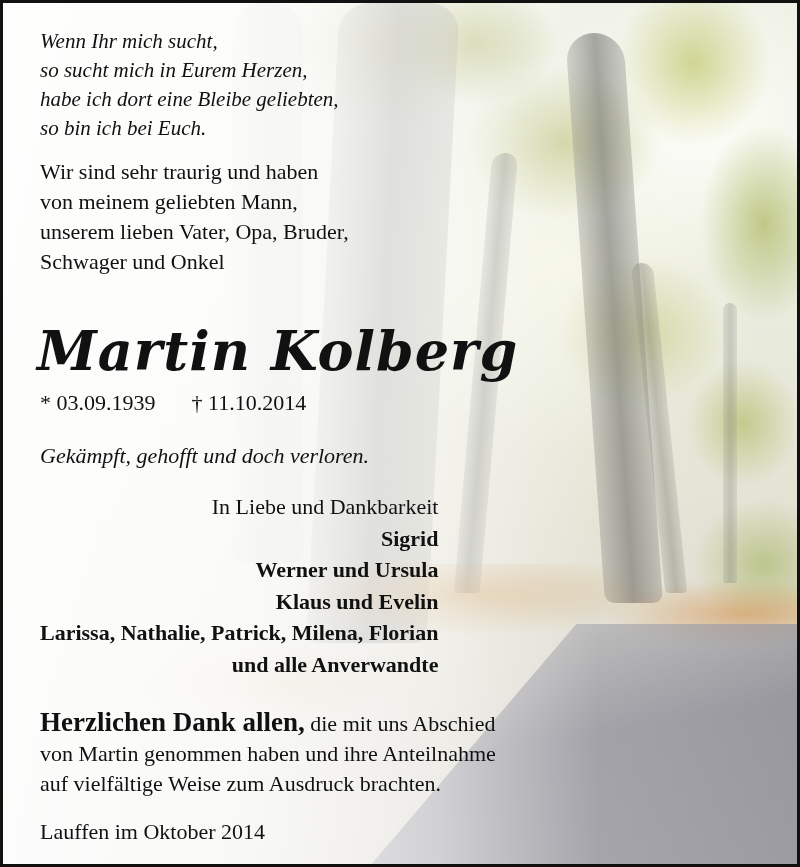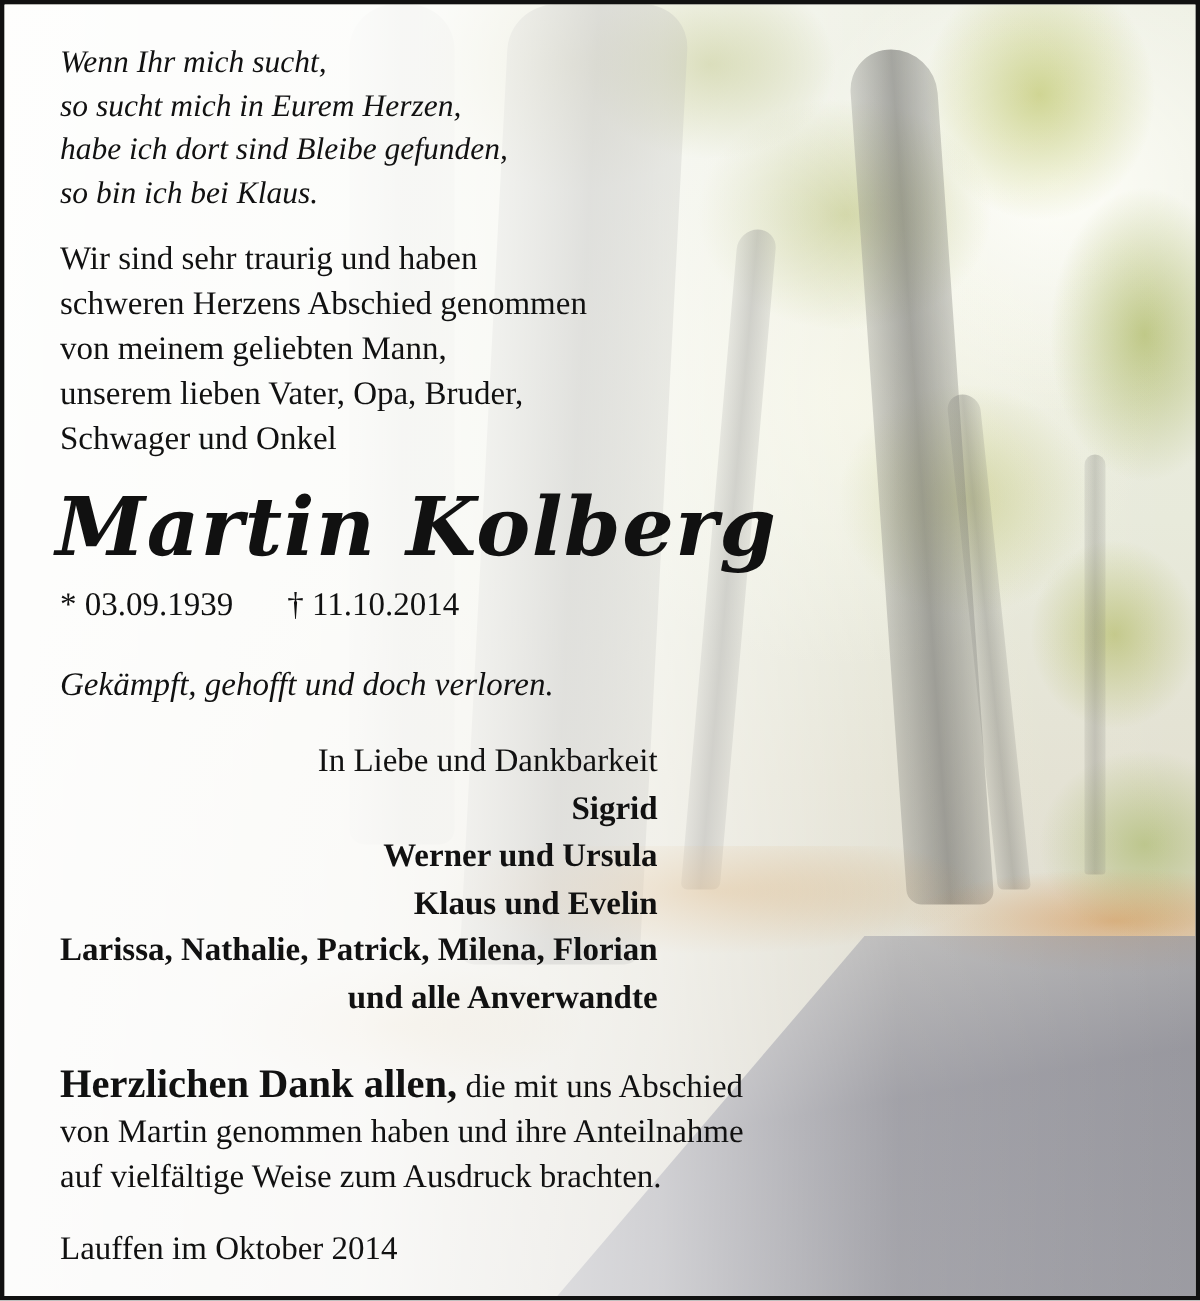--- a/index.html
+++ b/index.html
@@ -170,27 +170,26 @@
     <div class="ground"></div>
     <div class="road"></div>
     <div class="fade"></div>
   </div>
 
   <div class="content">
 
     <div class="poem">
       <span class="line">Wenn Ihr mich sucht,</span>
       <span class="line">so sucht mich in Eurem Herzen,</span>
-      <span class="line">habe ich dort sind Bleibe gefunden,</span>
-      <span class="line">so bin ich bei Klaus.</span>
+      <span class="line">habe ich dort eine Bleibe geliebten,</span>
+      <span class="line">so bin ich bei Euch.</span>
     </div>
 
     <div class="intro">
       <span class="line">Wir sind sehr traurig und haben</span>
-      <span class="line">schweren Herzens Abschied genommen</span>
       <span class="line">von meinem geliebten Mann,</span>
       <span class="line">unserem lieben Vater, Opa, Bruder,</span>
       <span class="line">Schwager und Onkel</span>
     </div>
 
     <div class="name">Martin Kolberg</div>
 
     <div class="dates">
       <span class="birth">* 03.09.1939</span><span class="death">† 11.10.2014</span>
     </div>

